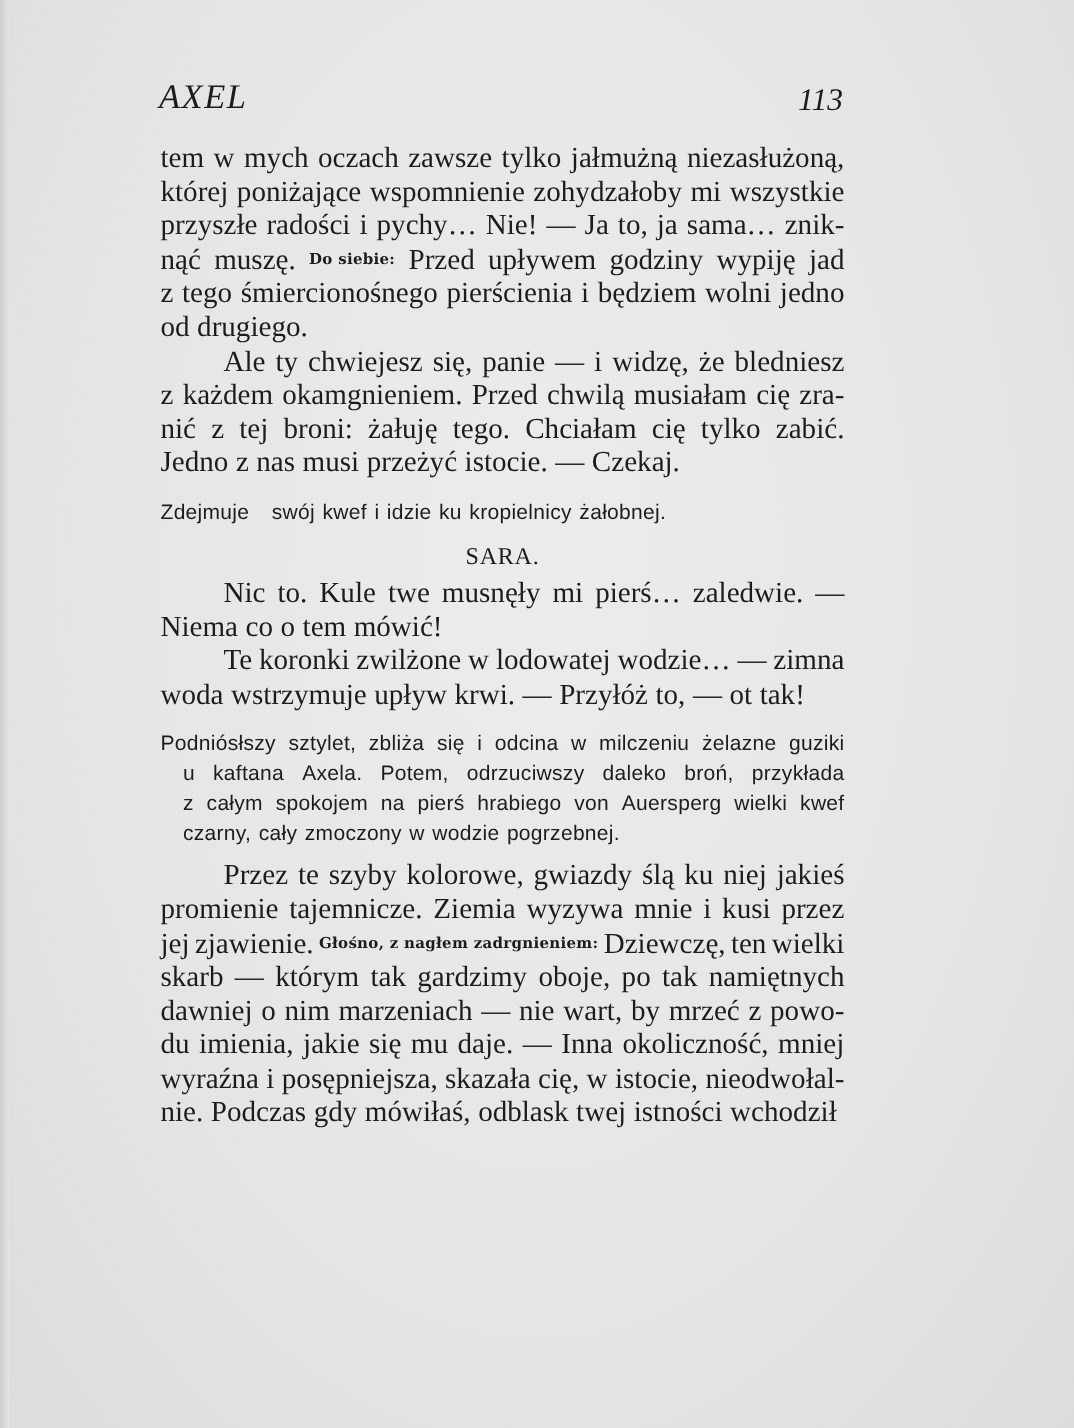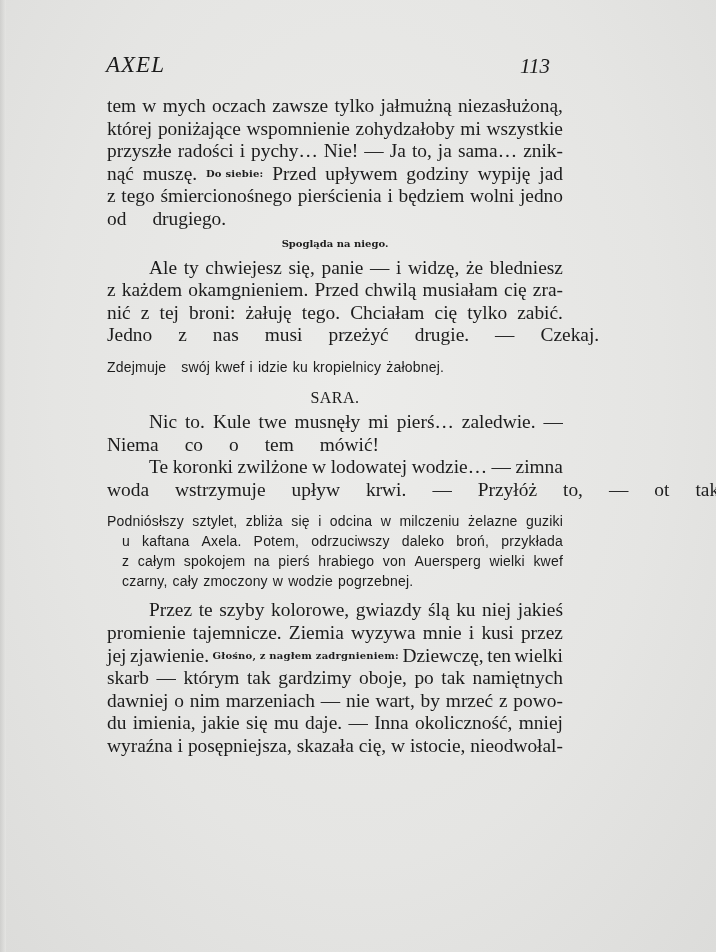--- a/index.html
+++ b/index.html
@@ -19,32 +19,32 @@
     background: linear-gradient(to right, #cfcfcd, #e4e4e2);
   }
   .header {
     position: absolute; left: 106px; top: 52px; width: 456px; height: 28px;
   }
   .running-title {
     position: absolute; left: 0; top: 0;
     font-style: italic; font-size: 23px; letter-spacing: 1px;
   }
   .page-number {
-    position: absolute; right: 12px; top: 2px;
+    position: absolute; right: 0; top: 2px;
     font-style: italic; font-size: 21px;
   }
   .text {
     position: absolute; left: 107px; top: 95px; width: 456px;
   }
   .line {
     font-size: 19.4px; line-height: 22.6px; height: 22.6px;
     text-align: justify; text-align-last: justify; white-space: nowrap;
     display: flex; justify-content: space-between;
   }
-  .line.last { justify-content: flex-start; gap: 21px; }
+  .line.last { justify-content: flex-start; }
   .line.indent { padding-left: 42px; }
   .line .w { display: inline-block; }
   .small {
     font-family: "DejaVu Serif", serif; font-size: 10px; font-weight: bold;
     letter-spacing: 0.2px; vertical-align: 2px;
   }
   .stage {
     text-align: center; font-family: "DejaVu Serif", serif; font-size: 10px;
     font-weight: bold; height: 20px; line-height: 20px; margin-top: 3px; margin-bottom: 3px;
   }
@@ -125,21 +125,20 @@
         <span class="w">i</span>
         <span class="w">będziem</span>
         <span class="w">wolni</span>
         <span class="w">jedno</span>
       </div>
       <div class="line last">
         <span class="w" style="margin-right: 5px;">od</span>
         <span class="w" style="margin-right: 5px;">drugiego.</span>
       </div>
     </div>
-    <div class="stage">Spogląda na niego.</div>
     <div class="para">
       <div class="line indent">
         <span class="w">Ale</span>
         <span class="w">ty</span>
         <span class="w">chwiejesz</span>
         <span class="w">się,</span>
         <span class="w">panie</span>
         <span class="w">—</span>
         <span class="w">i</span>
         <span class="w">widzę,</span>
@@ -167,21 +166,21 @@
         <span class="w">cię</span>
         <span class="w">tylko</span>
         <span class="w">zabić.</span>
       </div>
       <div class="line last">
         <span class="w" style="margin-right: 5px;">Jedno</span>
         <span class="w" style="margin-right: 5px;">z</span>
         <span class="w" style="margin-right: 5px;">nas</span>
         <span class="w" style="margin-right: 5px;">musi</span>
         <span class="w" style="margin-right: 5px;">przeżyć</span>
-        <span class="w" style="margin-right: 5px;">drugie.</span>
+        <span class="w" style="margin-right: 5px;">istocie.</span>
         <span class="w" style="margin-right: 5px;">—</span>
         <span class="w" style="margin-right: 5px;">Czekaj.</span>
       </div>
     </div>
     <div class="direction">
       <div class="dl last">
         <span class="w" style="margin-right: 15px;">Zdejmuje</span>
         <span class="w" style="margin-right: 5px;">swój</span>
         <span class="w" style="margin-right: 5px;">kwef</span>
         <span class="w" style="margin-right: 5px;">i</span>
@@ -349,14 +348,24 @@
       <div class="line">
         <span class="w">wyraźna</span>
         <span class="w">i</span>
         <span class="w">posępniejsza,</span>
         <span class="w">skazała</span>
         <span class="w">cię,</span>
         <span class="w">w</span>
         <span class="w">istocie,</span>
         <span class="w">nieodwołal-</span>
       </div>
+      <div class="line last">
+        <span class="w" style="margin-right: 5px;">nie.</span>
+        <span class="w" style="margin-right: 5px;">Podczas</span>
+        <span class="w" style="margin-right: 5px;">gdy</span>
+        <span class="w" style="margin-right: 5px;">mówiłaś,</span>
+        <span class="w" style="margin-right: 5px;">odblask</span>
+        <span class="w" style="margin-right: 5px;">twej</span>
+        <span class="w" style="margin-right: 5px;">istności</span>
+        <span class="w" style="margin-right: 5px;">wchodził</span>
+      </div>
     </div>
   </div>
 
 </body></html>

